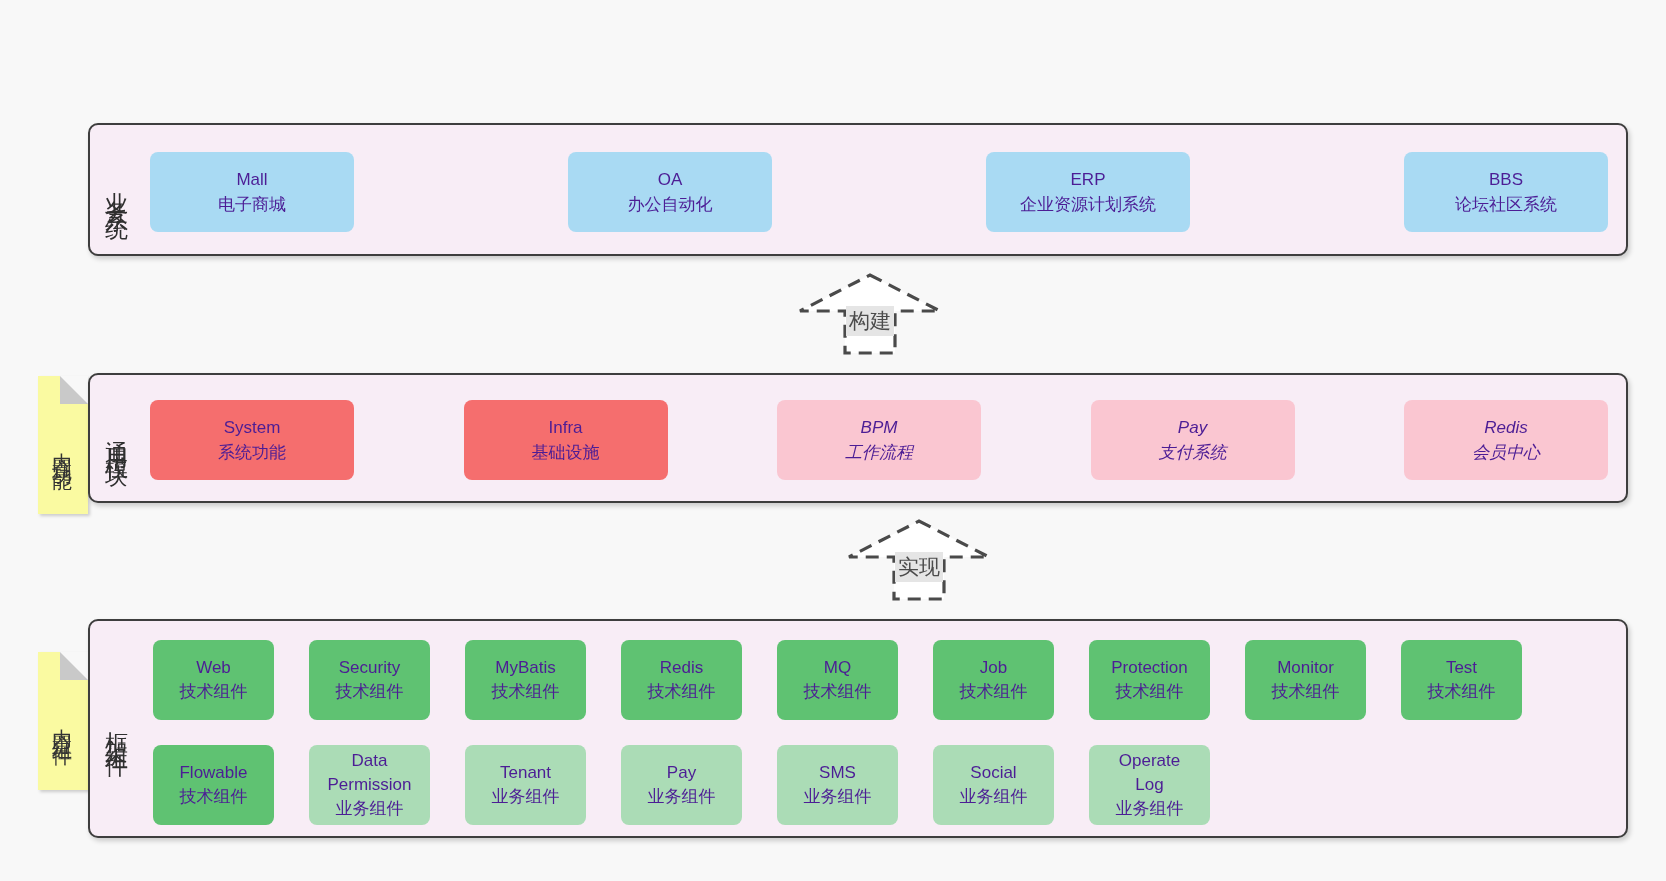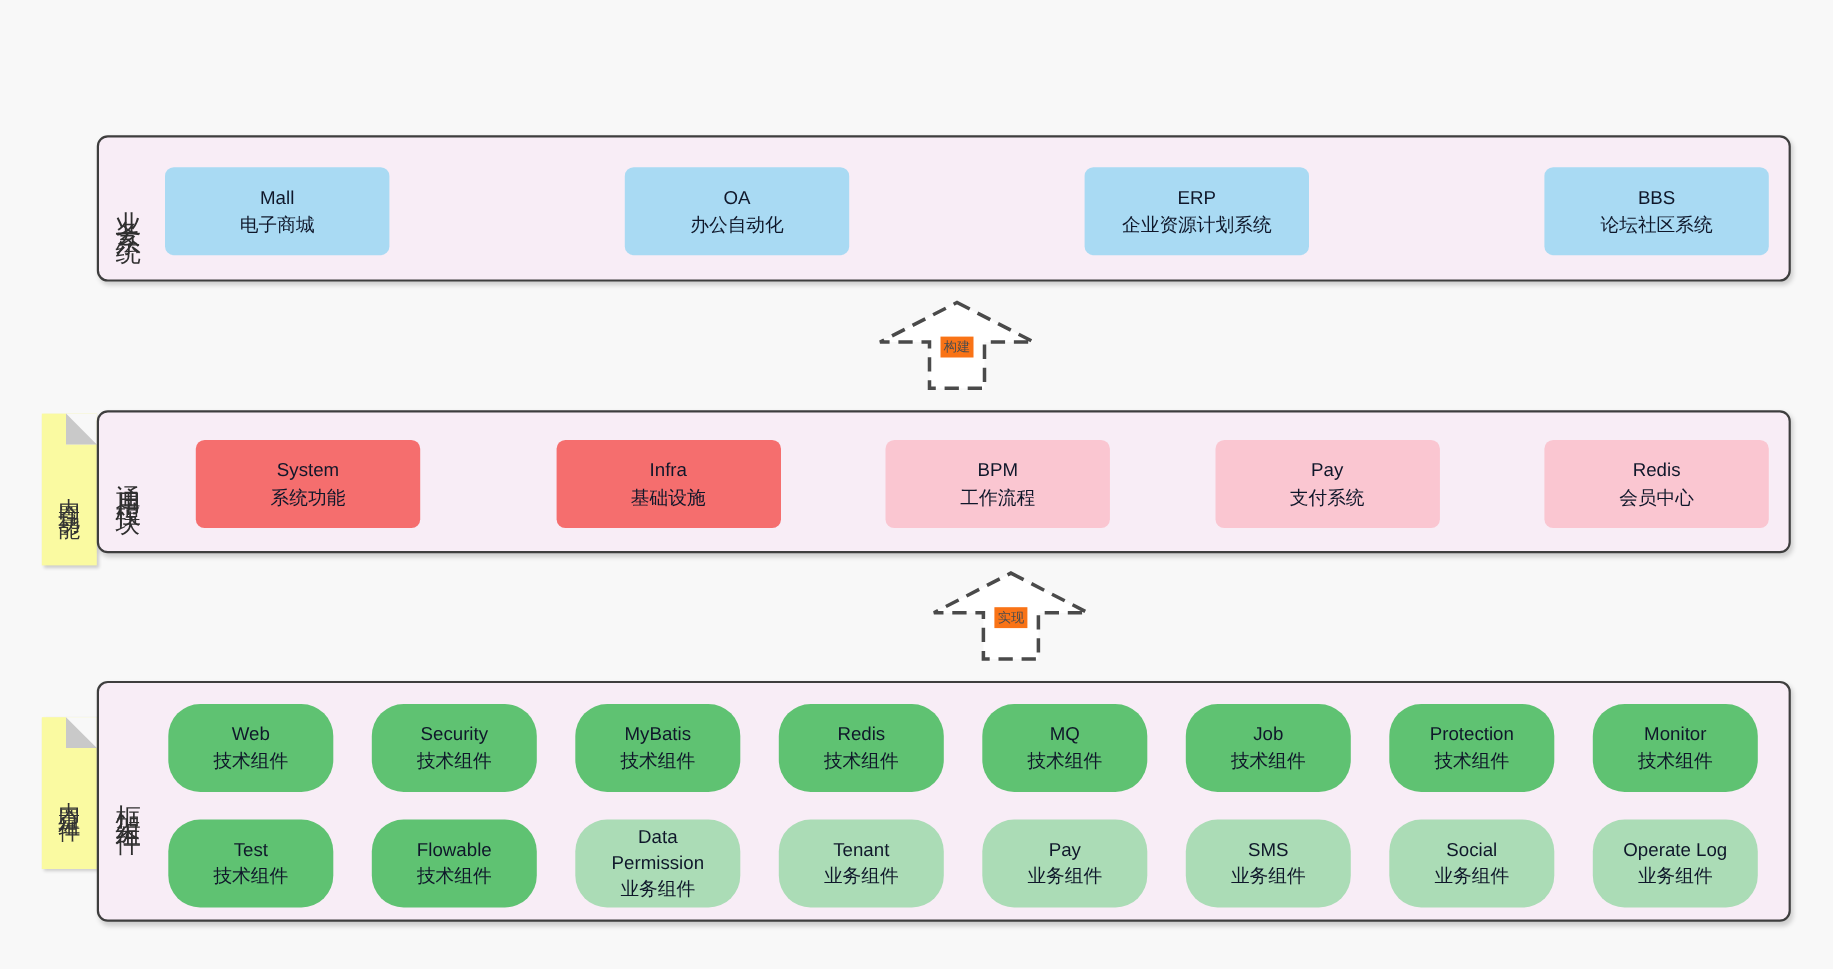--- a/index.html
+++ b/index.html
@@ -38,32 +38,32 @@
   .panel-business .box-row { top:27px; }
   .panel-modules  .box-row { top:25px; }
   .box-grid {
     position:absolute; left:63px; top:19px; width:1452px;
     display:flex; flex-wrap:wrap; gap:25px 35px;
   }
 
   .box {
     height:80px; border-radius:8px;
     display:flex; flex-direction:column; justify-content:center; align-items:center;
-    text-align:center; line-height:25px; font-size:17px; color:#0f172a;
+    text-align:center; line-height:25px; font-size:17px; color:#4c1d95;
   }
   .box-row  .box { width:204px; }
-  .box-grid .box { width:150px; padding:0 14px;border-radius:29px; }
+  .box-grid .box { width:121px; padding:0 14px; }
   .box-grid .box .box-name { max-width:124px; }
   .box .box-name, .box .box-desc { width:100%; }
   .box-grid .box .box-name { line-height:24px; }
   .box-grid .box .box-desc { line-height:24px; }
 
   .blue       { background:#a9daf3; }
-  .red        { background:#f56e6e;margin-left:28px; }
-  .pink       { background:#fac6d1; }
+  .red        { background:#f56e6e; }
+  .pink       { background:#fac6d1;font-style:italic; }
   .green      { background:#5fc272; }
   .lightgreen { background:#abdcb6; }
 
   
   .sticky {
     position:absolute; left:38px; width:50px; height:138px;
     background:#fafaa1; z-index:1;
     box-shadow:2px 2px 3px rgba(0,0,0,.18);
     display:flex; align-items:center; justify-content:center;
   }
@@ -80,22 +80,22 @@
     margin-top:8px;
   }
 
   
   .arrow { position:absolute; width:150px; height:84px; z-index:1; }
   .arrow-build     { left:795px; top:272px; }
   .arrow-implement { left:844px; top:518px; }
   .arrow svg { position:absolute; inset:0; }
   .arrow-label {
     position:absolute; left:50%; top:34px; transform:translateX(-50%);
-    background:#f97316; padding:1px 3px;
-    font-size:12px; color:#4c4c4c; white-space:nowrap; z-index:2;
+    background:#e5e5e5; padding:1px 3px;
+    font-size:21px; color:#4c4c4c; white-space:nowrap; z-index:2;
   }
 </style>
 </head>
 <body>
 
 <div class="stage">
 
   <div class="sticky sticky-features">
     <span class="fold"></span>
     <span class="sticky-text">内置功能</span>

